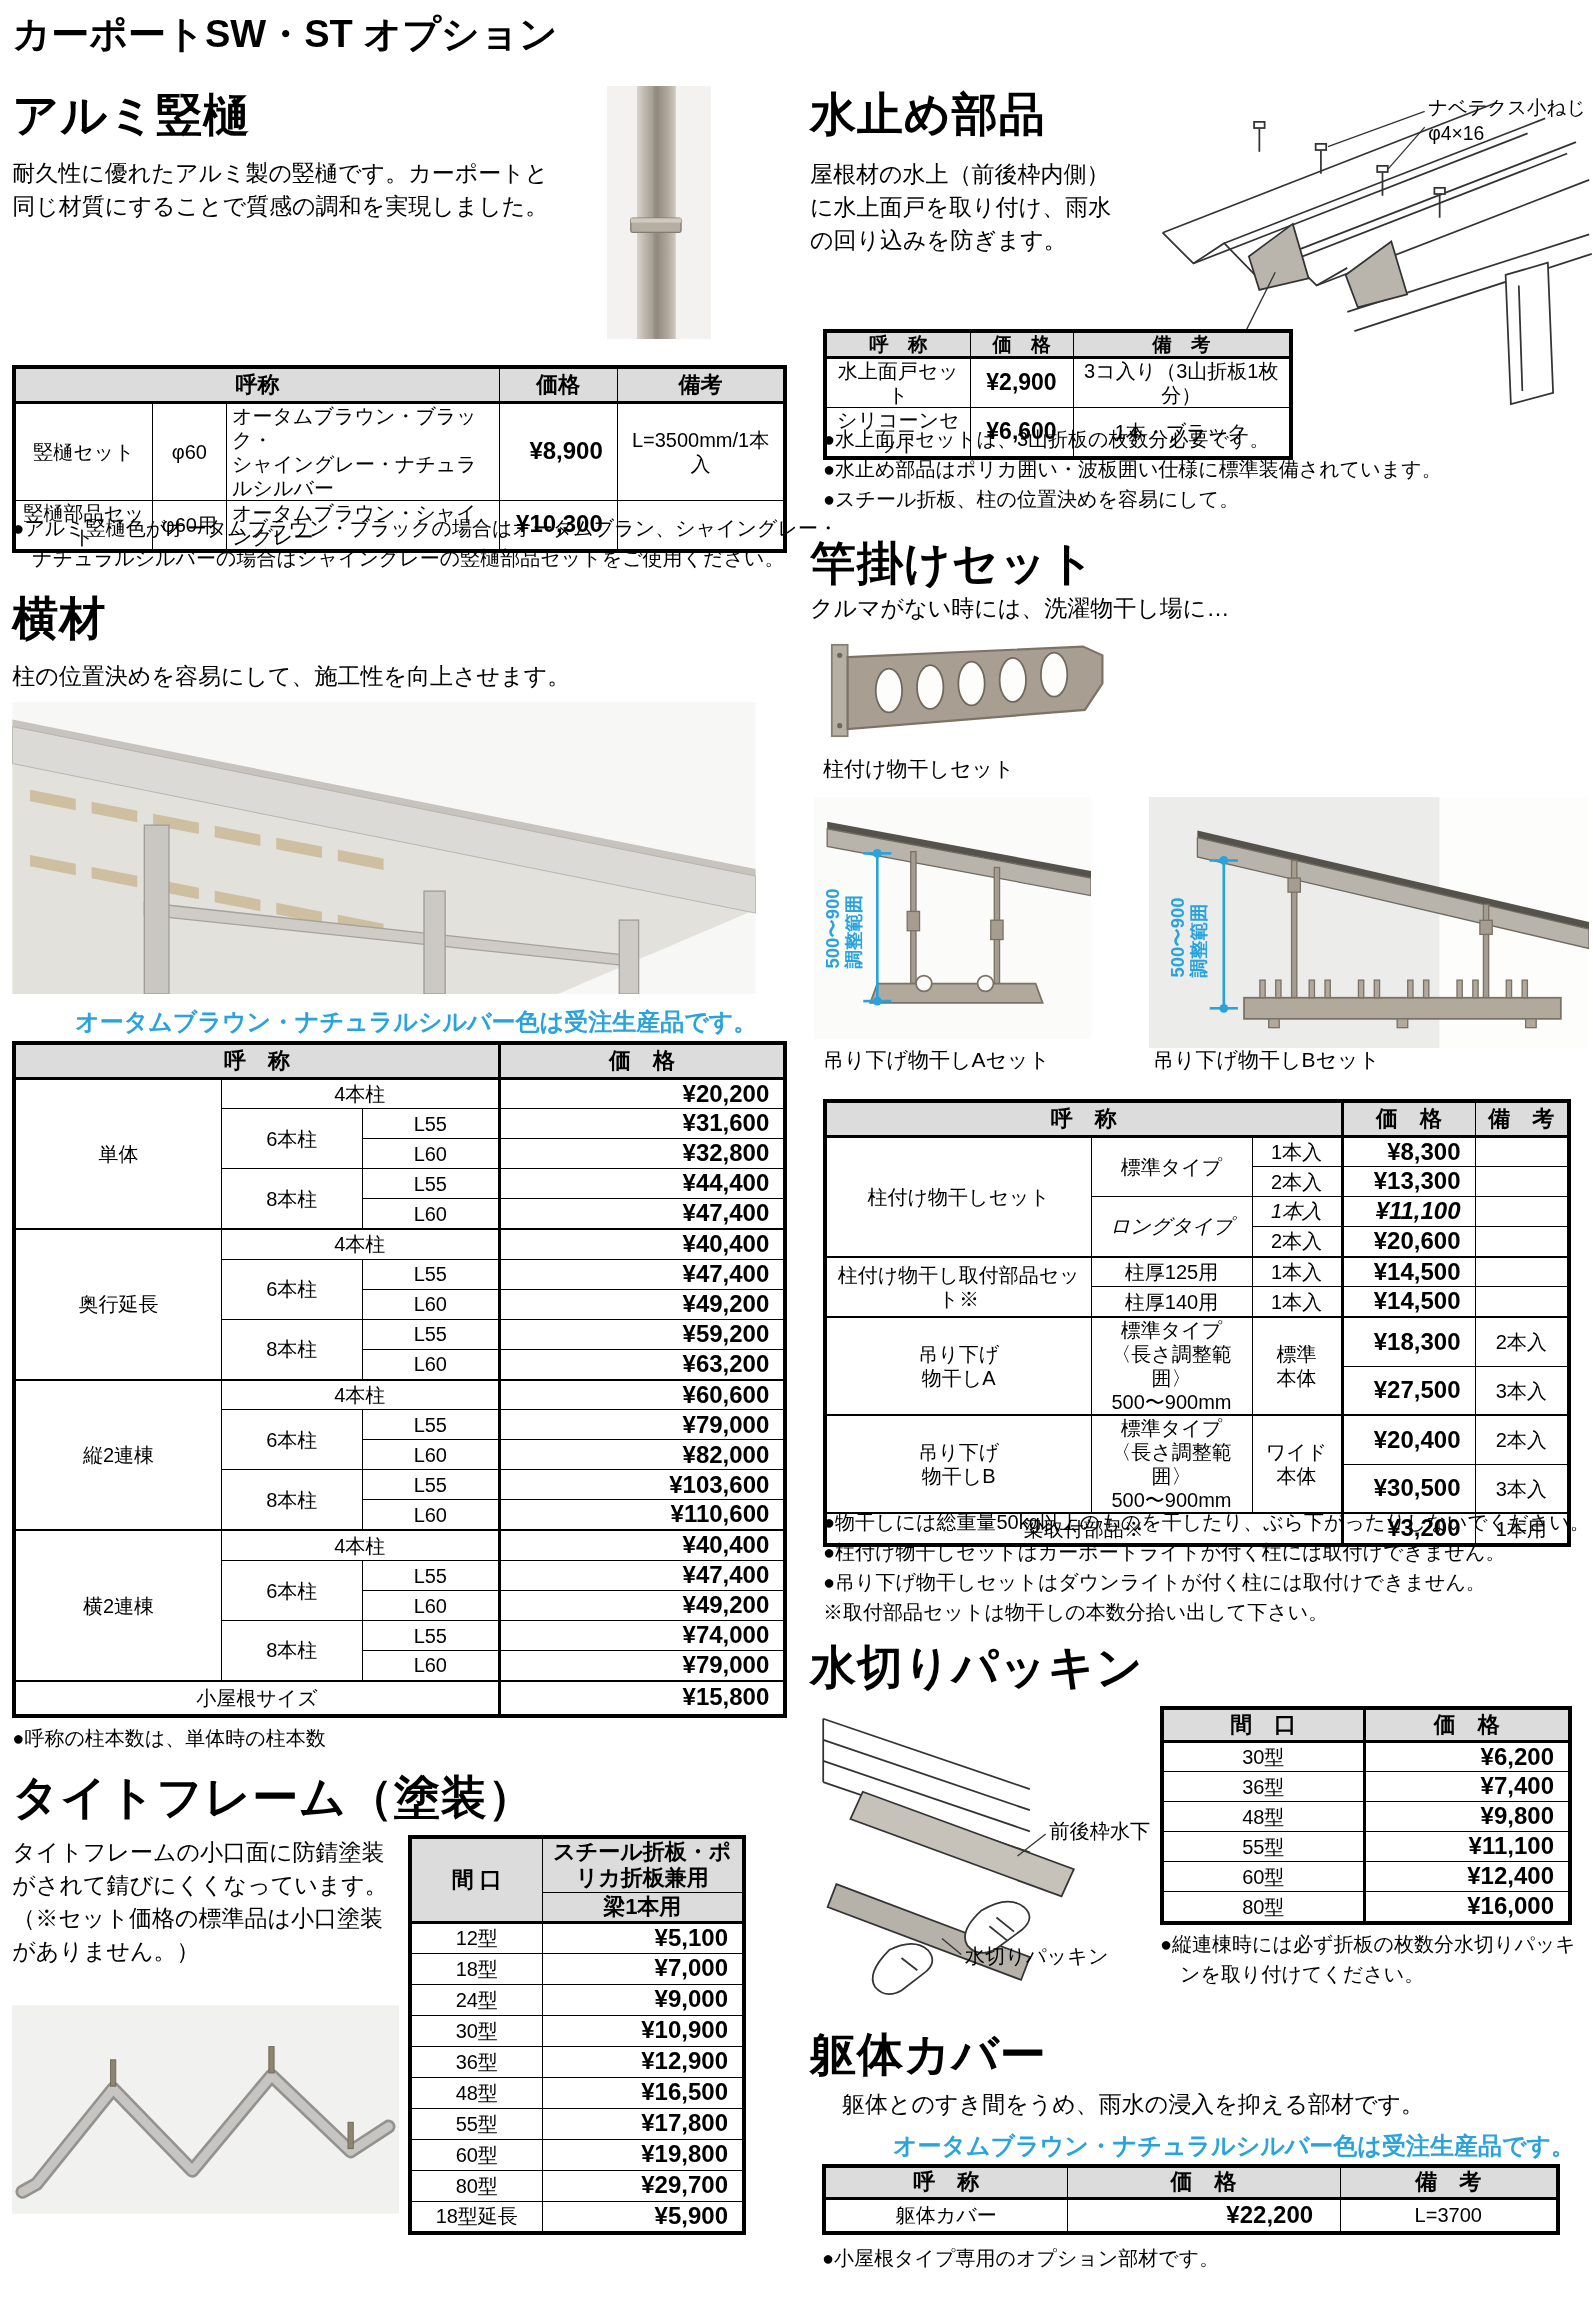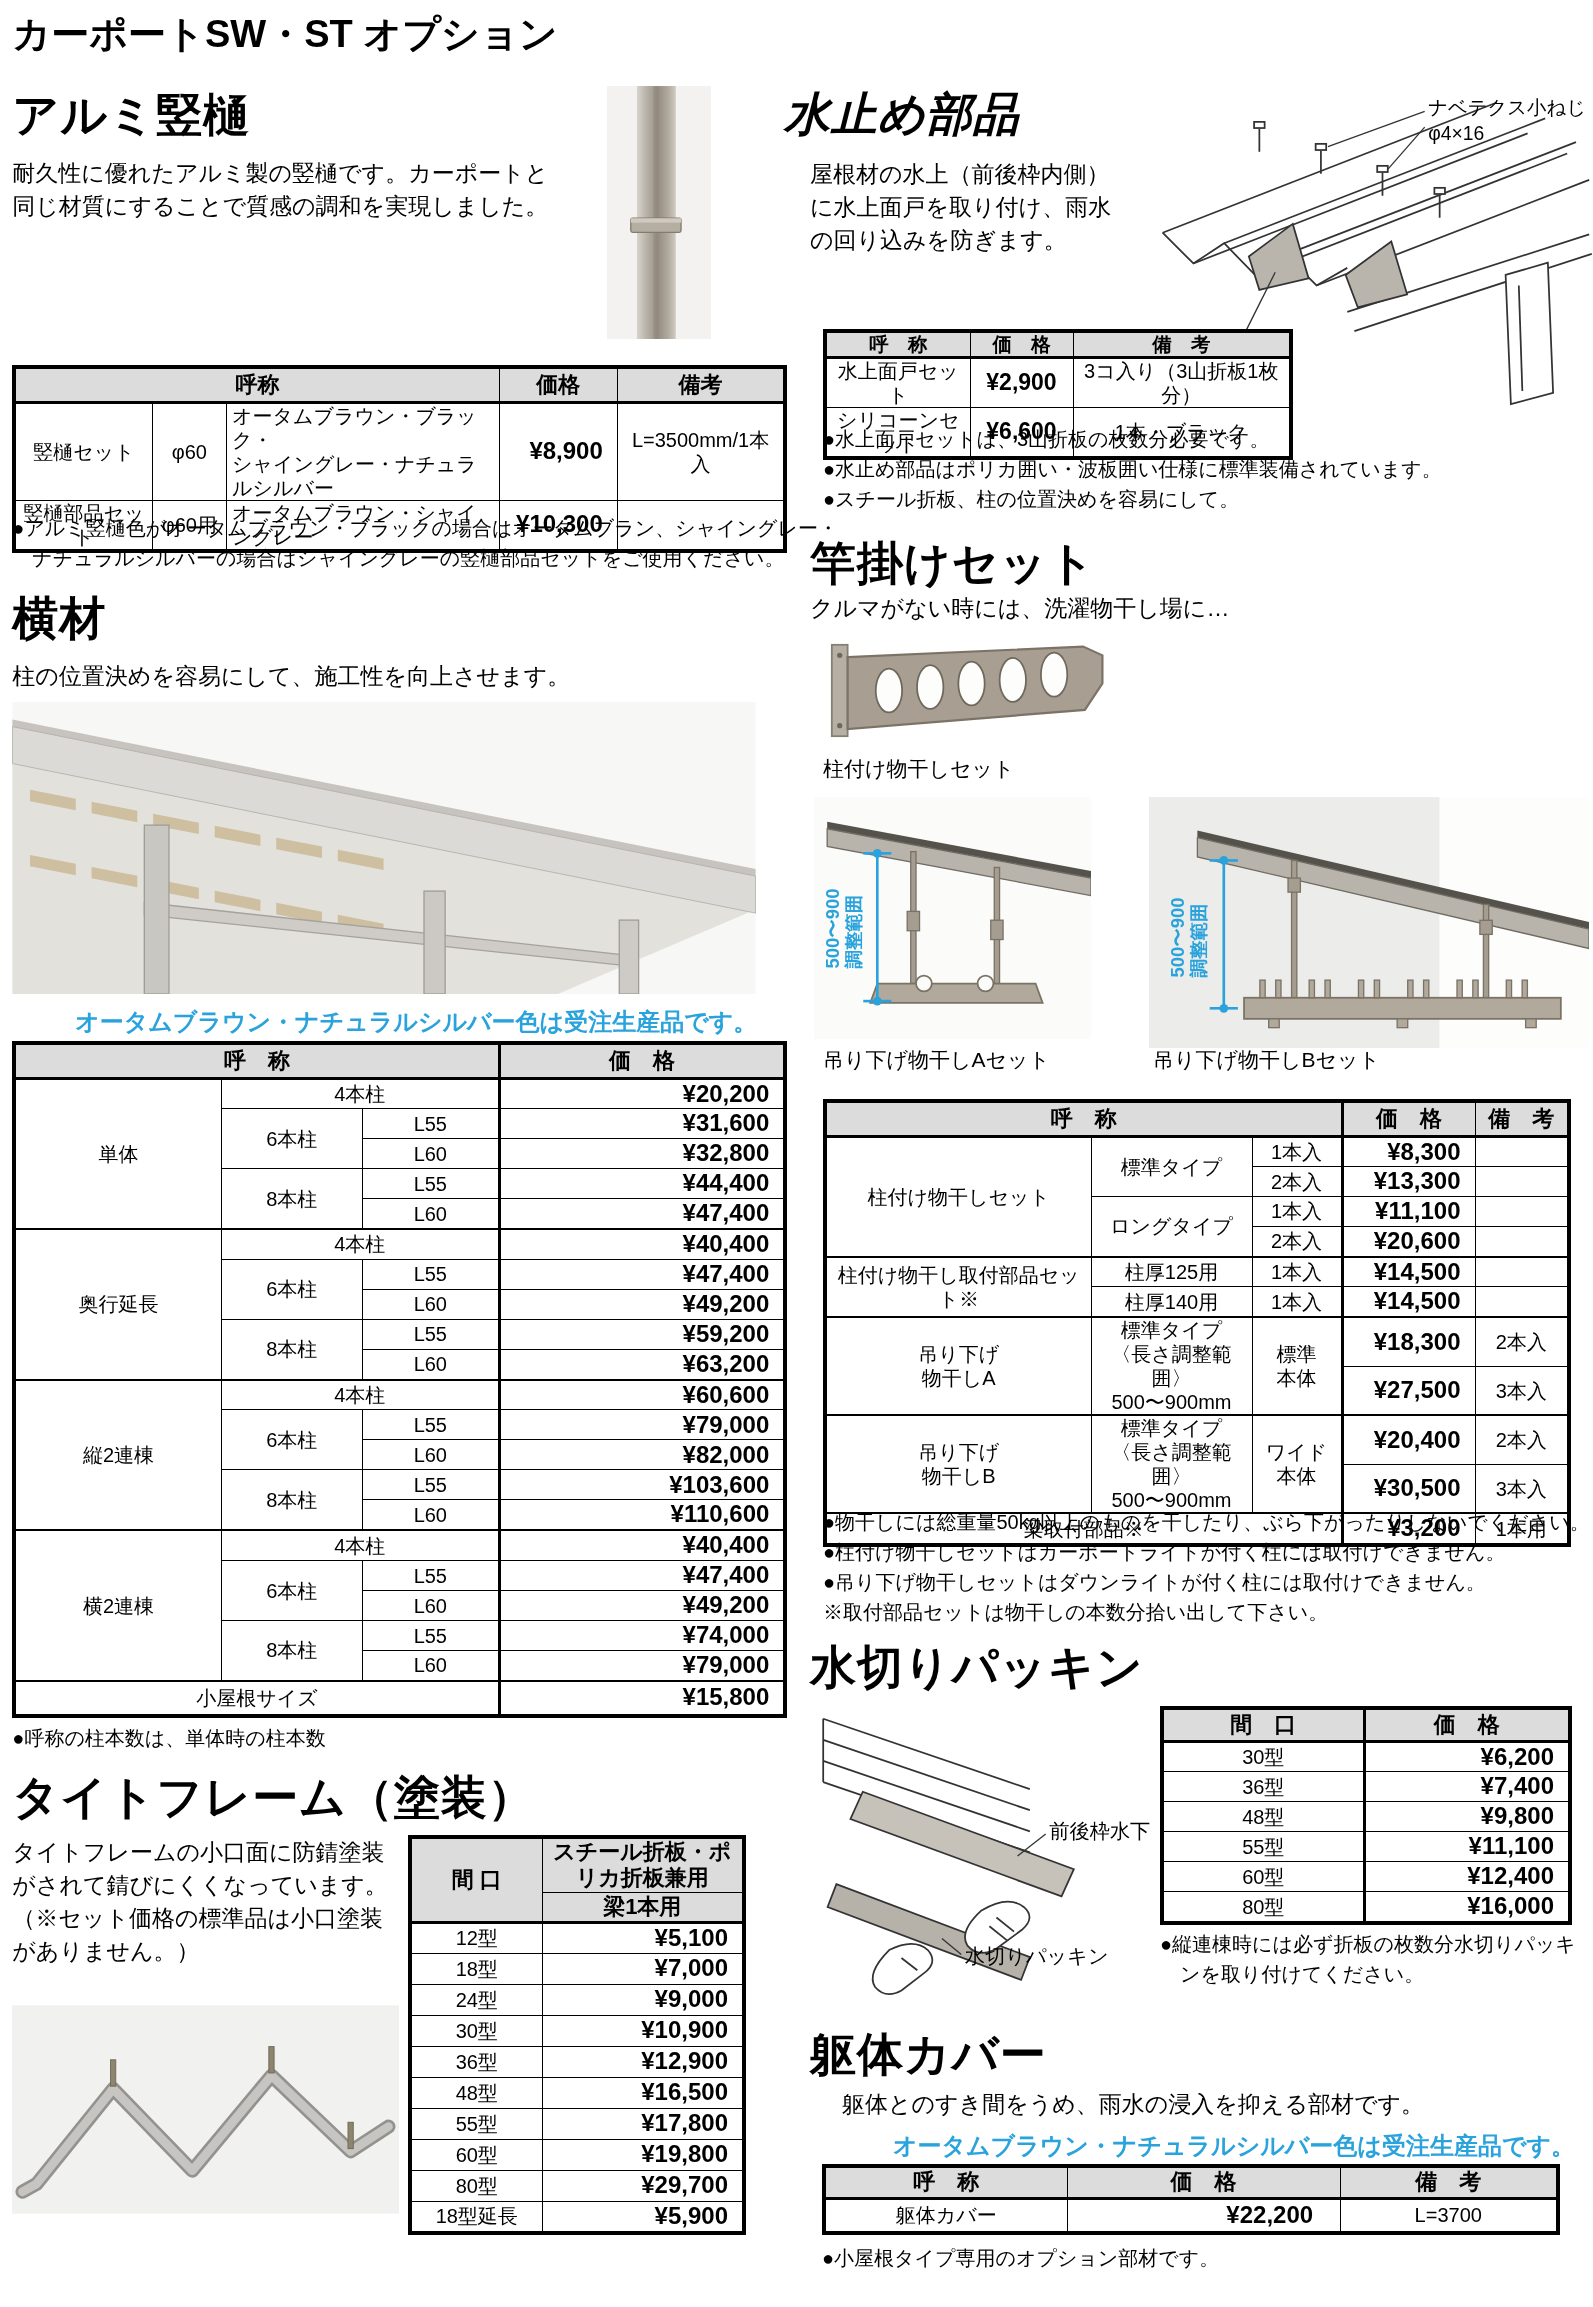--- a/index.html
+++ b/index.html
@@ -308,21 +308,21 @@
         <td>80型</td>
         <td class="price">¥29,700</td>
       </tr>
   <tr style="height:31px;">
         <td>18型延長</td>
         <td class="price">¥5,900</td>
       </tr>
 </tbody>
   </table>
 
-<div class="abs h2" style="left:784px; top:84px;font-style:italic;">水止め部品</div>
+<div class="abs h2" style="left:810px; top:84px;">水止め部品</div>
 <div class="abs desc" style="left:810px; top:158px;">
   <div>屋根材の水上（前後枠内側）</div>
   <div>に水上面戸を取り付け、雨水</div>
   <div>の回り込みを防ぎます。</div>
 </div>
 <div class="abs" style="left:1127px; top:48px;">
   <svg width="467" height="365" viewBox="0 0 530 415">
     <g stroke="#333" stroke-width="2" fill="none">
       <line x1="40" y1="210" x2="420" y2="62"></line>
       <line x1="75" y1="245" x2="455" y2="97"></line>
@@ -498,21 +498,21 @@
     <td rowspan="2" class="f22">標準タイプ</td>
     <td class="f20">1本入</td>
     <td class="price thickL">¥8,300</td>
     <td></td>
   </tr>
   <tr style="height:27px;">
     <td class="f20">2本入</td>
     <td class="price thickL">¥13,300</td>
     <td></td>
   </tr>
-  <tr style="height:27px;">
+  <tr style="height:27px;font-style:italic;">
     <td rowspan="2" class="f22">ロングタイプ</td>
     <td class="f20">1本入</td>
     <td class="price thickL">¥11,100</td>
     <td></td>
   </tr>
   <tr style="height:27px;">
     <td class="f20">2本入</td>
     <td class="price thickL">¥20,600</td>
     <td></td>
   </tr>

